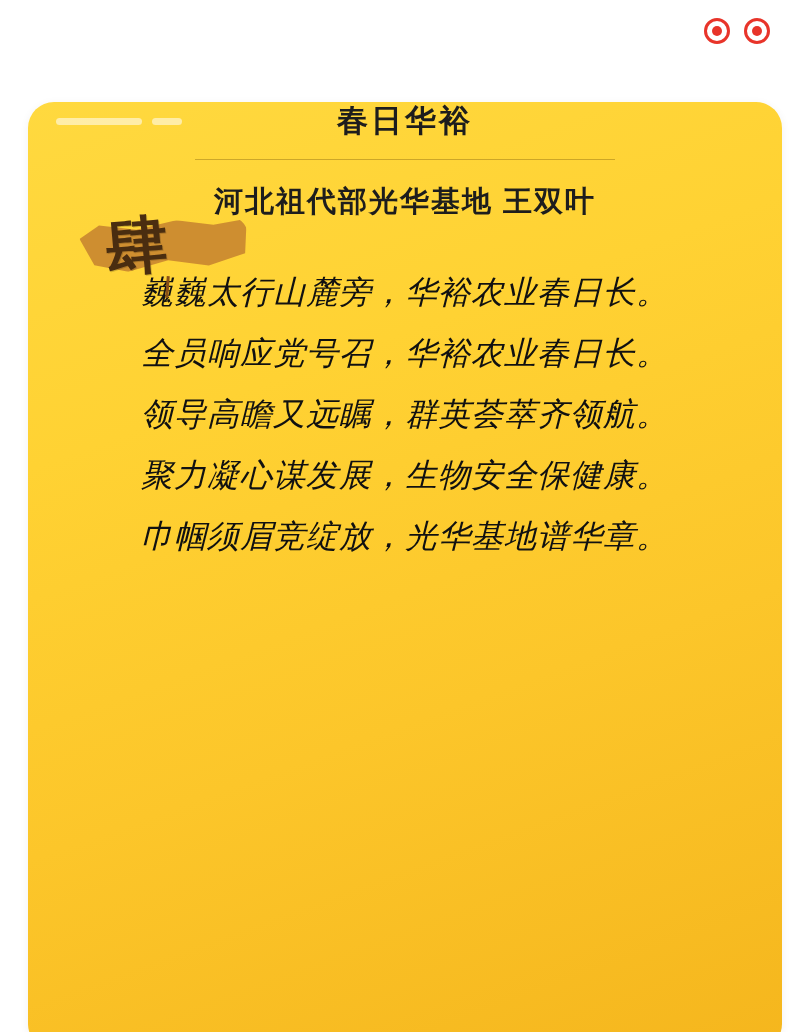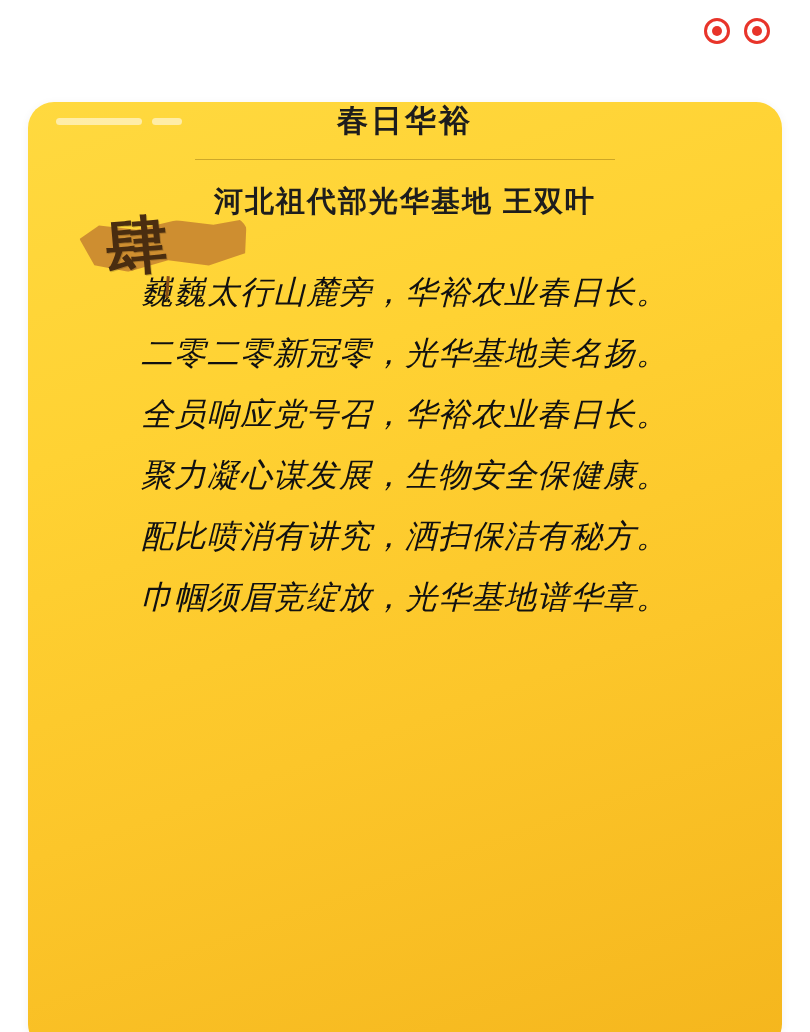--- a/index.html
+++ b/index.html
@@ -182,22 +182,21 @@
     </div>
 
     <div class="header">
       <div class="title">春日华裕</div>
       <div class="rule"></div>
       <div class="subtitle">河北祖代部光华基地 王双叶</div>
     </div>
 
     <div class="poem">
       <div class="poem-line">巍巍太行山麓旁，华裕农业春日长。</div>
-      <div class="poem-line">二零二零新冠零，光华基地美名扬。</div>
       <div class="poem-line">全员响应党号召，华裕农业春日长。</div>
+      <div class="poem-line">领导高瞻又远瞩，群英荟萃齐领航。</div>
       <div class="poem-line">聚力凝心谋发展，生物安全保健康。</div>
-      <div class="poem-line">配比喷消有讲究，洒扫保洁有秘方。</div>
       <div class="poem-line">巾帼须眉竞绽放，光华基地谱华章。</div>
     </div>
 
   </div>
 
 </div>
 
 </body></html>

